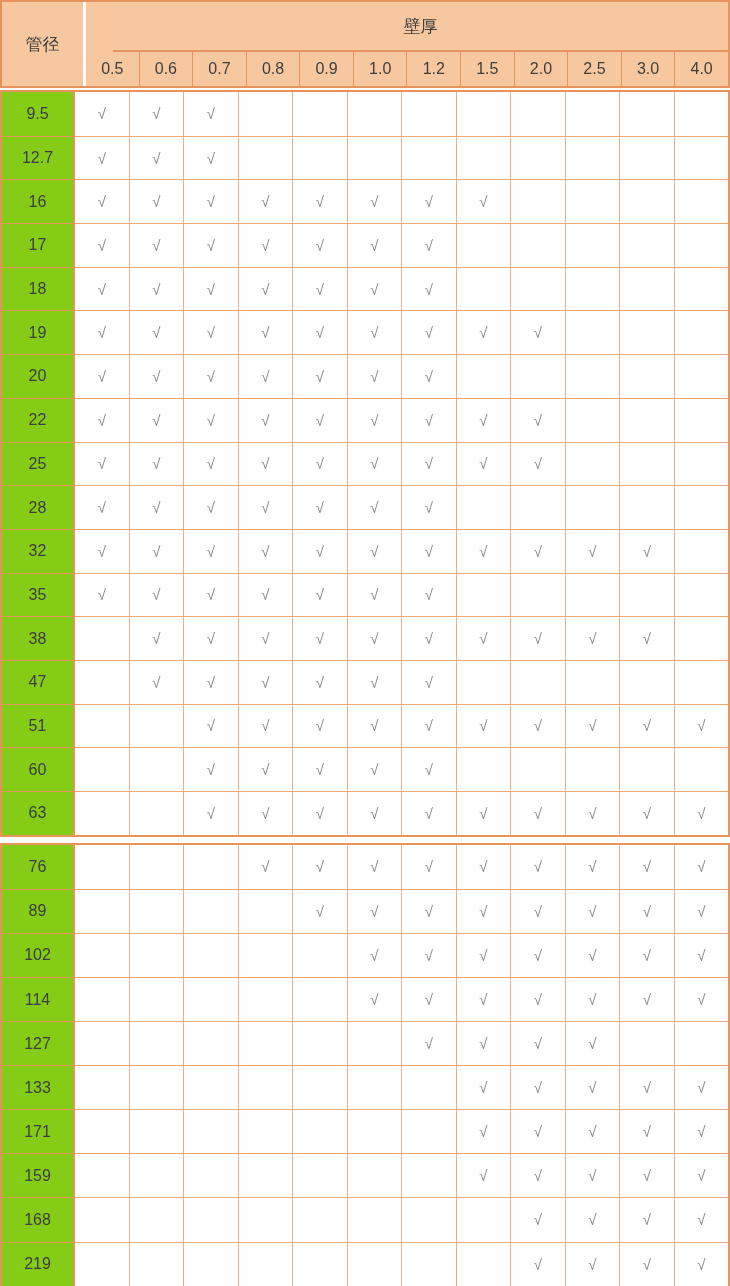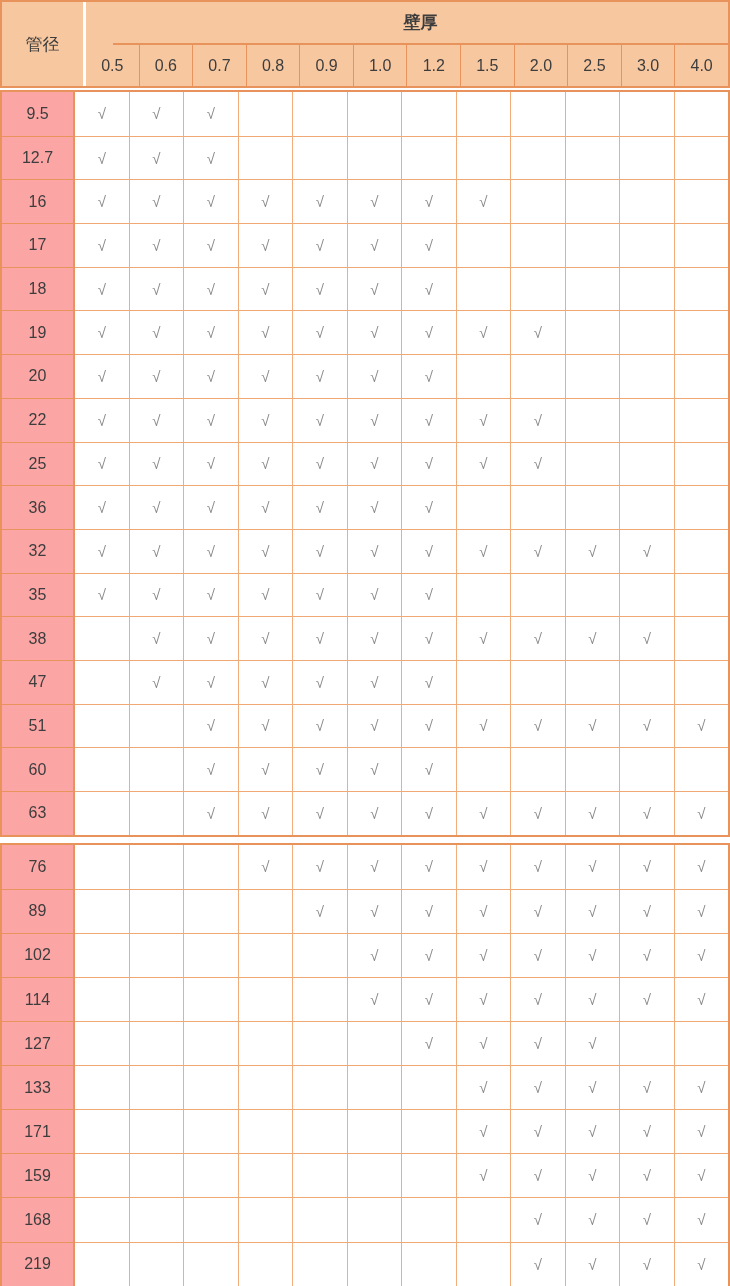--- a/index.html
+++ b/index.html
@@ -16,26 +16,26 @@
   }
   .corner {
     width:84px;
     box-sizing:border-box;
     border-right:3px solid #ffffff;
     display:flex; align-items:center; justify-content:center;
     font-size:17px;
   }
   .thickness-block { flex:1; display:flex; flex-direction:column; }
   .group-cell {
-    height:43px;
+    height:50px;
     box-sizing:border-box;
     border-bottom:2px solid #e8935c;
     display:flex; align-items:center; justify-content:center;
     font-size:17px;
-    font-weight:bold;
+    font-weight:normal;
     margin-left:27px;
   }
   .num-row { flex:1; display:flex; }
   .num-cell {
     flex:1;
     box-sizing:border-box;
     border-left:1px solid #e8935c;
     display:flex; align-items:center; justify-content:center;
     font-size:16px;
   }
@@ -49,21 +49,21 @@
   .section {
     border:2px solid #e8935c;
     box-sizing:border-box;
   }
   .row { display:flex; }
   .section-1 .row { height:43.7px; }
   .section-2 .row { height:44.1px; }
   .diam-cell {
     width:73px;
     box-sizing:border-box;
-    background:#fca5a5;
+    background:#84cc16;
     border-right:2px solid #e8935c;
     border-top:1px solid #e8935c;
     display:flex; align-items:center; justify-content:center;
     font-size:16px;
   }
   .check-cell {
     flex:1;
     box-sizing:border-box;
     border-right:1px solid #f2ad7d;
     border-top:1px solid #f0a875;
@@ -233,21 +233,21 @@
         <div class="check-cell">√</div>
         <div class="check-cell">√</div>
         <div class="check-cell">√</div>
         <div class="check-cell">√</div>
         <div class="check-cell">√</div>
         <div class="check-cell"></div>
         <div class="check-cell"></div>
         <div class="check-cell"></div>
       </div>
       <div class="row">
-        <div class="diam-cell">36</div>
+        <div class="diam-cell">28</div>
         <div class="check-cell">√</div>
         <div class="check-cell">√</div>
         <div class="check-cell">√</div>
         <div class="check-cell">√</div>
         <div class="check-cell">√</div>
         <div class="check-cell">√</div>
         <div class="check-cell">√</div>
         <div class="check-cell"></div>
         <div class="check-cell"></div>
         <div class="check-cell"></div>

